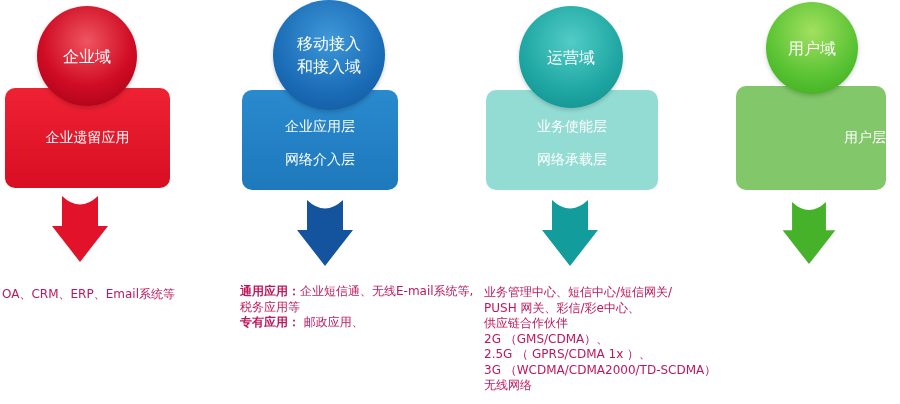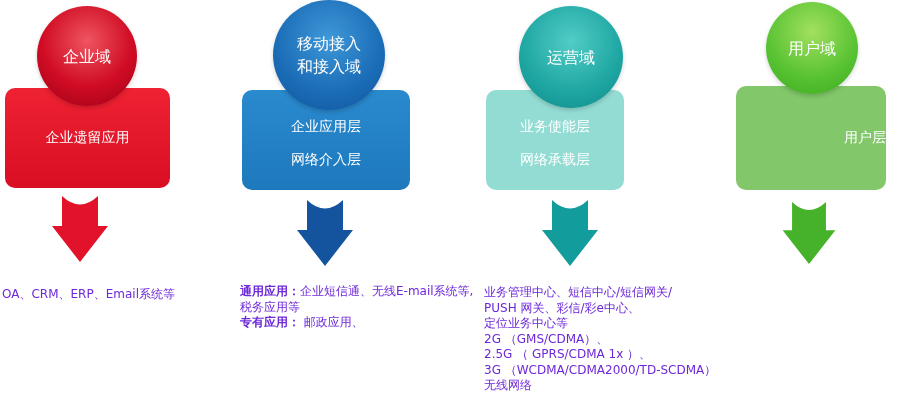--- a/index.html
+++ b/index.html
@@ -6,39 +6,39 @@
   .stage{
     position:relative;width:900px;height:404px;background:#ffffff;
     font-family:"DejaVu Sans","Liberation Sans",sans-serif;overflow:hidden;
   }
   .box{
     position:absolute;border-radius:10px;color:#fff;
     display:flex;flex-direction:column;align-items:center;justify-content:center;
     text-align:center;font-size:14px;
   }
   .b1{left:5px;top:88px;width:165px;height:100px;background:linear-gradient(#ee2233,#d90e23);}
-  .b2{left:242px;top:90px;width:168px;height:100px;background:linear-gradient(#2a8ace,#1e78bc);line-height:33px;padding-top:6px;box-sizing:border-box;}
-  .b3{left:486px;top:90px;width:138px;height:100px;background:#93dcd4;line-height:33px;padding-top:6px;box-sizing:border-box;}
+  .b2{left:242px;top:90px;width:156px;height:100px;background:linear-gradient(#2a8ace,#1e78bc);line-height:33px;padding-top:6px;box-sizing:border-box;}
+  .b3{left:486px;top:90px;width:172px;height:100px;background:#93dcd4;line-height:33px;padding-top:6px;box-sizing:border-box;}
   .b4{left:736px;top:86px;width:150px;height:104px;background:#82c76a;align-items:flex-end;}
   .circle{
     position:absolute;border-radius:50%;color:#fff;
     display:flex;flex-direction:column;align-items:center;justify-content:center;
     text-align:center;font-size:16px;line-height:23px;
     box-shadow:0 2px 4px rgba(0,0,0,.18);
   }
   .c1{left:37px;top:6px;width:100px;height:100px;background:radial-gradient(circle at 50% 35%, #ef5560, #d00c24 55%, #9c0016);}
   .c2{left:273px;top:0px;width:112px;height:110px;background:radial-gradient(circle at 50% 35%, #3f98d8, #1a6cb6 60%, #11559c);}
   .c3{left:519px;top:6px;width:104px;height:102px;background:radial-gradient(circle at 50% 35%, #52ccc6, #1ea6a2 60%, #0f8a8a);}
   .c4{left:766px;top:2px;width:92px;height:92px;background:radial-gradient(circle at 50% 32%, #a2e060, #57c232 60%, #3ba81e);}
   .arrow{position:absolute;}
   .a1{left:52px;top:196px;width:56px;height:68px;fill:#e2122a;}
   .a2{left:297px;top:200px;width:56px;height:68px;fill:#14549e;}
   .a3{left:542px;top:200px;width:56px;height:68px;fill:#129c9c;}
   .a4{left:782px;top:202px;width:54px;height:64px;fill:#46b229;}
-  .desc{position:absolute;font-size:12px;color:#6d28d9;line-height:15.5px;white-space:nowrap;}
+  .desc{position:absolute;font-size:12px;color:#be185d;line-height:15.5px;white-space:nowrap;}
   .d1{left:2px;top:287px;}
   .d2{left:240px;top:284px;}
   .d3{left:484px;top:285px;}
   .d4{left:748px;top:287px;}
   .para2{}
   .lbl{font-weight:bold;}
 </style>
 </head>
 <body>
 
@@ -85,21 +85,21 @@
   <div class="circle c3">
     <span>运营域</span>
   </div>
   <svg class="arrow a3" viewBox="0 0 56 68">
     <path d="M10,0 Q28,17 46,0 L46,30 L56,30 L28,66 L0,30 L10,30 Z"></path>
   </svg>
   <div class="desc d3">
     <div>
       <div>业务管理中心、短信中心/短信网关/</div>
       <div>PUSH 网关、彩信/彩e中心、</div>
-      <div>定位业务中心等</div>
+      <div>供应链合作伙伴</div>
     </div>
     <div class="para2">
       <div>2G （GMS/CDMA）、</div>
       <div>2.5G （ GPRS/CDMA 1x ）、</div>
       <div>3G （WCDMA/CDMA2000/TD-SCDMA）</div>
       <div>无线网络</div>
     </div>
   </div>
 
   <div class="box b4">

